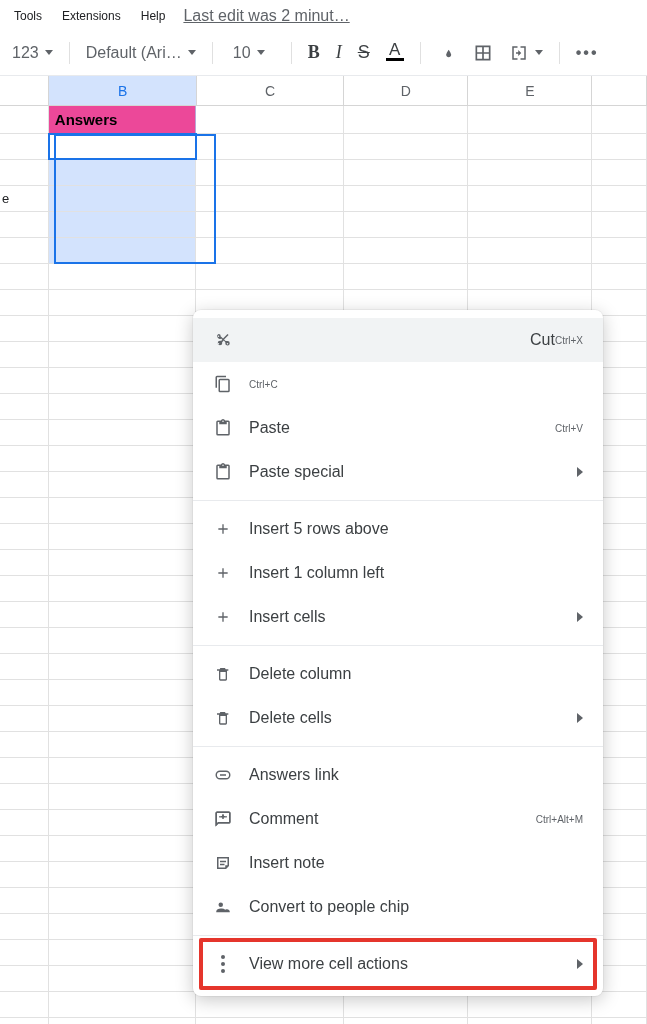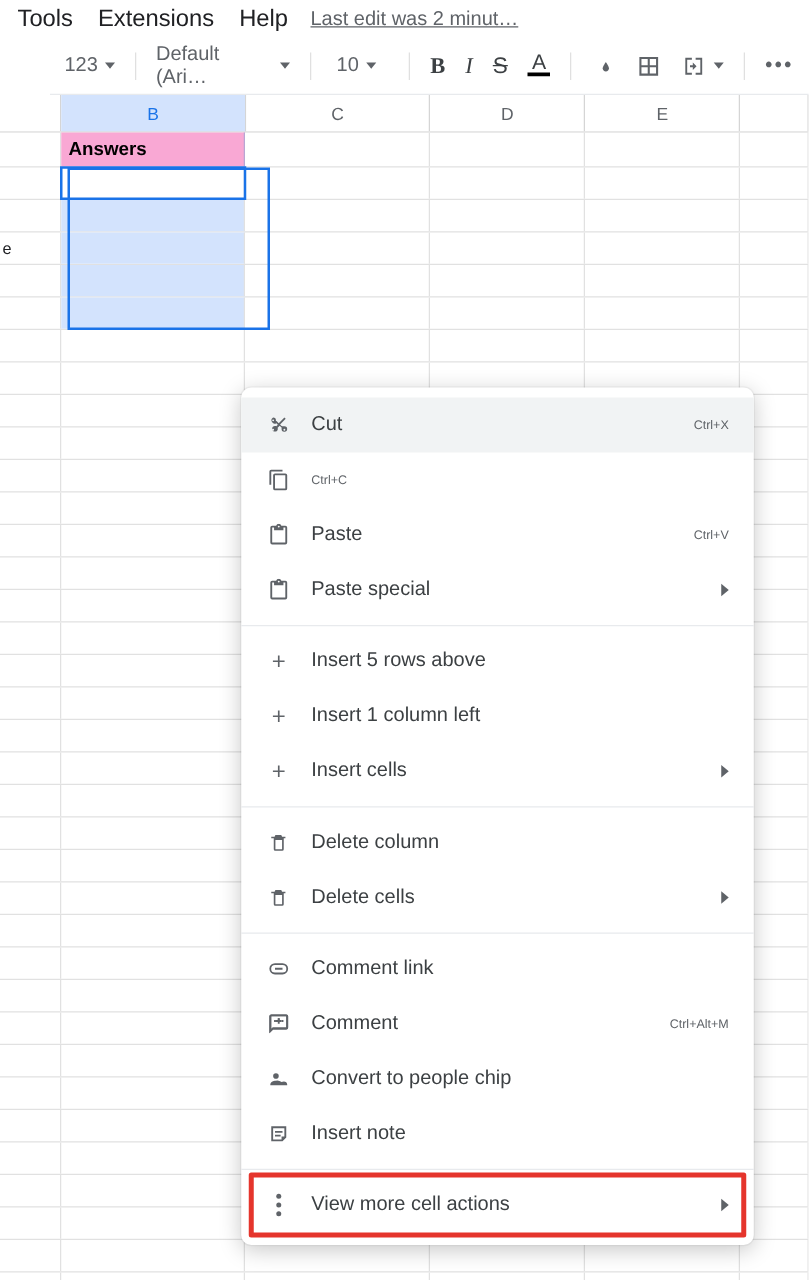--- a/index.html
+++ b/index.html
@@ -18,21 +18,21 @@
   
   .menubar {
     height: 30px;
     display: flex;
     align-items: center;
     padding: 2px 4px 0 4px;
     gap: 0;
   }
   .menubar .menu {
     padding: 4px 10px;
-    font-size: 19px;
+    font-size: 12px;
     color: #202124;
     border-radius: 4px;
     cursor: default;
   }
   .last-edit {
     font-size: 16px;
     color: #5f6368;
     text-decoration: underline;
     margin-left: 8px;
     white-space: nowrap;
@@ -43,21 +43,20 @@
   }
 
   
   .toolbar {
     height: 46px;
     border-bottom: 1px solid #e8eaed;
     display: flex;
     align-items: center;
     padding: 0 6px;
     gap: 4px;
-    margin-left: 40px;
   }
   .tsep {
     width: 1px;
     height: 22px;
     background: #e0e0e0;
     margin: 0 6px;
   }
   .tbtn {
     display: inline-flex;
     align-items: center;
@@ -148,21 +147,21 @@
     overflow: hidden;
     white-space: nowrap;
   }
   .cell.b { width:162px; }
   .cell.c { width:162px; }
   .cell.d { width:136px; }
   .cell.e { width:136px; }
   .cell.f { width:60px; }
 
   .hdr-cell {
-    background: #f9a8d4;
+    background: #ec4899;
     border-right-color: #b9a6d4;
     font-weight: 700;
     color:#000;
   }
   .sel-cell   { background: #d3e3fd; }
   .active-cell { outline: 2px solid #1a73e8; outline-offset:-1px; background:#fff; }
 
   .sel-border {
     position:absolute;
     border:2px solid #1a73e8;
@@ -182,21 +181,21 @@
     font-size: 16px;
     color: #3c4043;
   }
   .ctx .mi {
     display: flex;
     align-items: center;
     height: 44px;
     padding: 0 20px 0 16px;
     cursor: default;
   }
-  .ctx .mi.hover { background:#f1f3f4; }
+  .ctx .mi.hover { background:#f1f3f4;text-align:right; }
   .ctx .mi .ic {
     width: 28px;
     display:flex; justify-content:center;
     margin-right: 12px;
     color:#5f6368;
   }
   .ctx .mi .ic svg { fill:#5f6368; }
   .ctx .mi .lbl { flex:1; }
   .ctx .mi .sc  { color:#5f6368; font-size:10px; }
   .ctx .mi .arr {
@@ -664,48 +663,48 @@
     <span class="lbl">Delete cells</span>
     <span class="arr"></span>
   </div>
   <hr>
   <div class="mi">
     <span class="ic">
         <svg width="20" height="18" viewBox="0 0 24 24">
           <path d="M3.9 12a4.1 4.1 0 0 1 4.1-4.1h4V6H8a6 6 0 0 0 0 12h4v-1.9H8A4.1 4.1 0 0 1 3.9 12zM16 6h-4v1.9h4a4.1 4.1 0 0 1 0 8.2h-4V18h4a6 6 0 0 0 0-12zM8 13h8v-2H8v2z"></path>
         </svg>
       </span>
-    <span class="lbl">Comment link</span>
+    <span class="lbl">Answers link</span>
   </div>
   <div class="mi">
     <span class="ic">
         <svg width="18" height="18" viewBox="0 0 24 24">
           <path d="M20 2H4a2 2 0 0 0-2 2v18l4-4h14a2 2 0 0 0 2-2V4a2 2 0 0 0-2-2zm0 14H6l-2 2V4h16v12zM11 6h2v4h-2zM7 8h2v2H7zM15 8h2v2h-2z" fill="#5f6368"></path>
           <path d="M20 2H4a2 2 0 0 0-2 2v18l4-4h14a2 2 0 0 0 2-2V4a2 2 0 0 0-2-2zm0 14H5.2L4 17.2V4h16v12z"></path>
           <path d="M11 6h2v2h2v2h-2v2h-2V10H9V8h2z"></path>
         </svg>
       </span>
     <span class="lbl">Comment</span>
     <span class="sc">Ctrl+Alt+M</span>
   </div>
   <div class="mi">
     <span class="ic">
+        <svg width="18" height="18" viewBox="0 0 24 24">
+          <path d="M4 4h16v12l-4 4H4V4zm2 2v12h9v-3h3V6H6zm2 3h8v2H8V9zm0 4h6v2H8v-2z"></path>
+        </svg>
+      </span>
+    <span class="lbl">Insert note</span>
+  </div>
+  <div class="mi">
+    <span class="ic">
         <svg width="20" height="18" viewBox="0 0 24 24">
           <path d="M9 12a3 3 0 1 0 0-6 3 3 0 0 0 0 6zm0 2c-3 0-6 1.5-6 4v1h18v-1c0-2.5-3-4-6-2.5A7.6 7.6 0 0 0 9 14z"></path>
         </svg>
       </span>
     <span class="lbl">Convert to people chip</span>
-  </div>
-  <div class="mi">
-    <span class="ic">
-        <svg width="18" height="18" viewBox="0 0 24 24">
-          <path d="M4 4h16v12l-4 4H4V4zm2 2v12h9v-3h3V6H6zm2 3h8v2H8V9zm0 4h6v2H8v-2z"></path>
-        </svg>
-      </span>
-    <span class="lbl">Insert note</span>
   </div>
   <hr>
   <div class="mi" style="margin-top:2px;margin-bottom:2px;">
     <span class="ic">
         <span class="dots3">
           <span></span>
           <span></span>
           <span></span>
         </span>
       </span>

